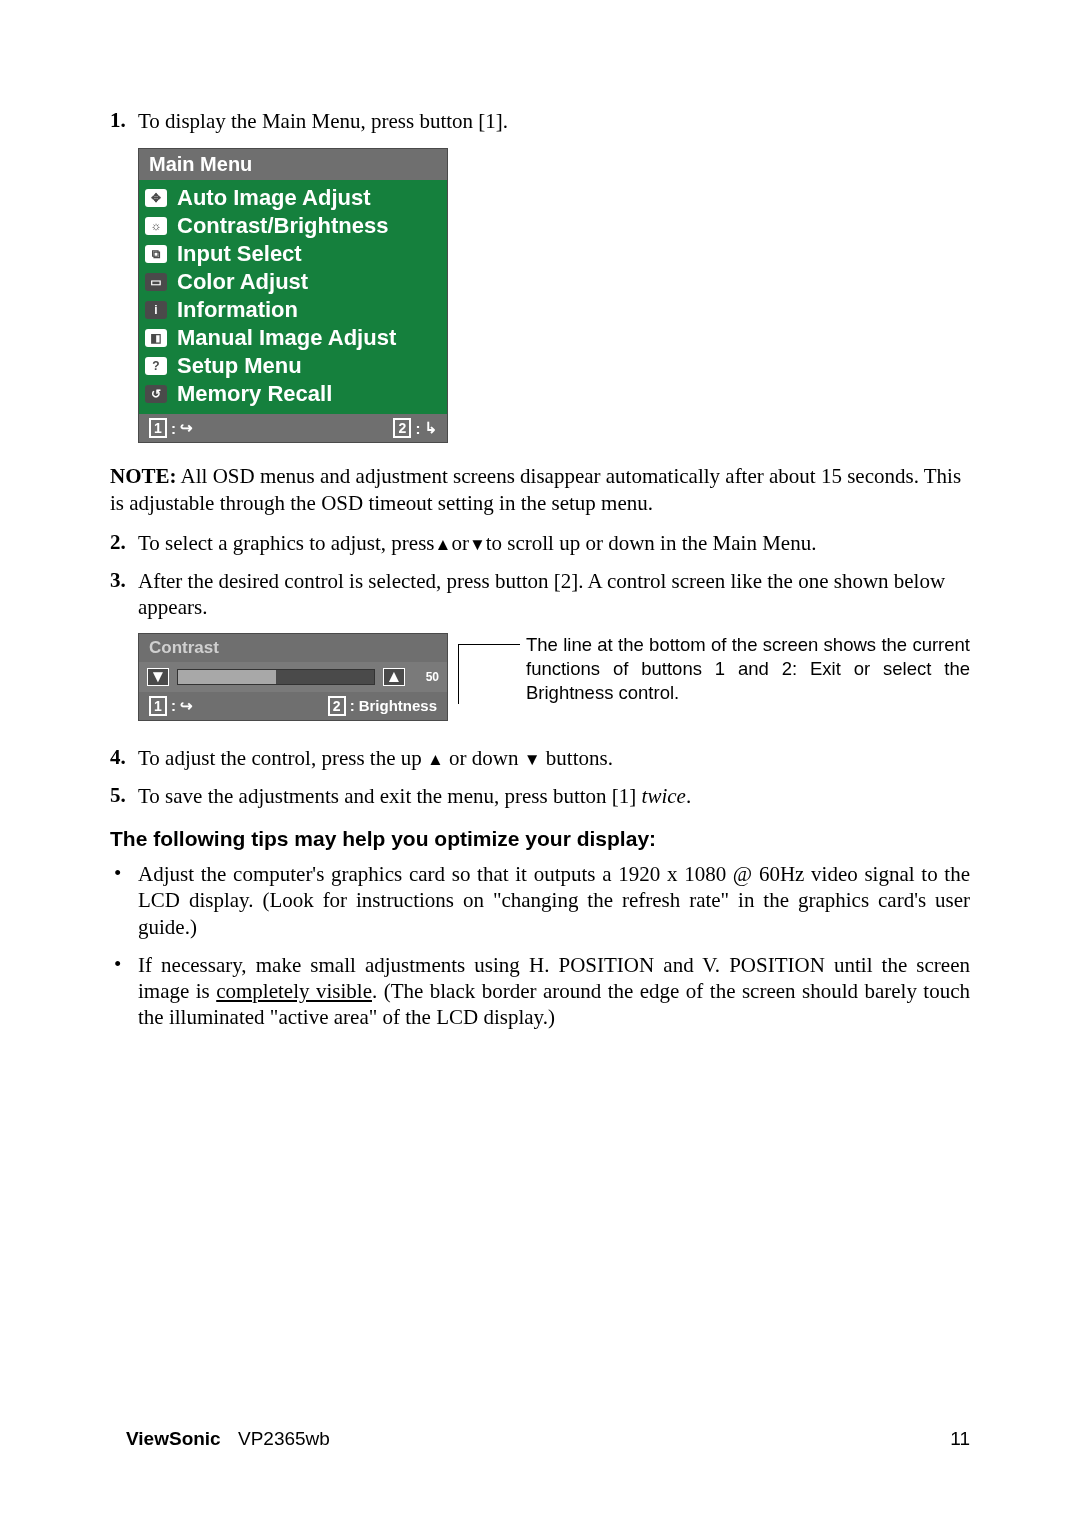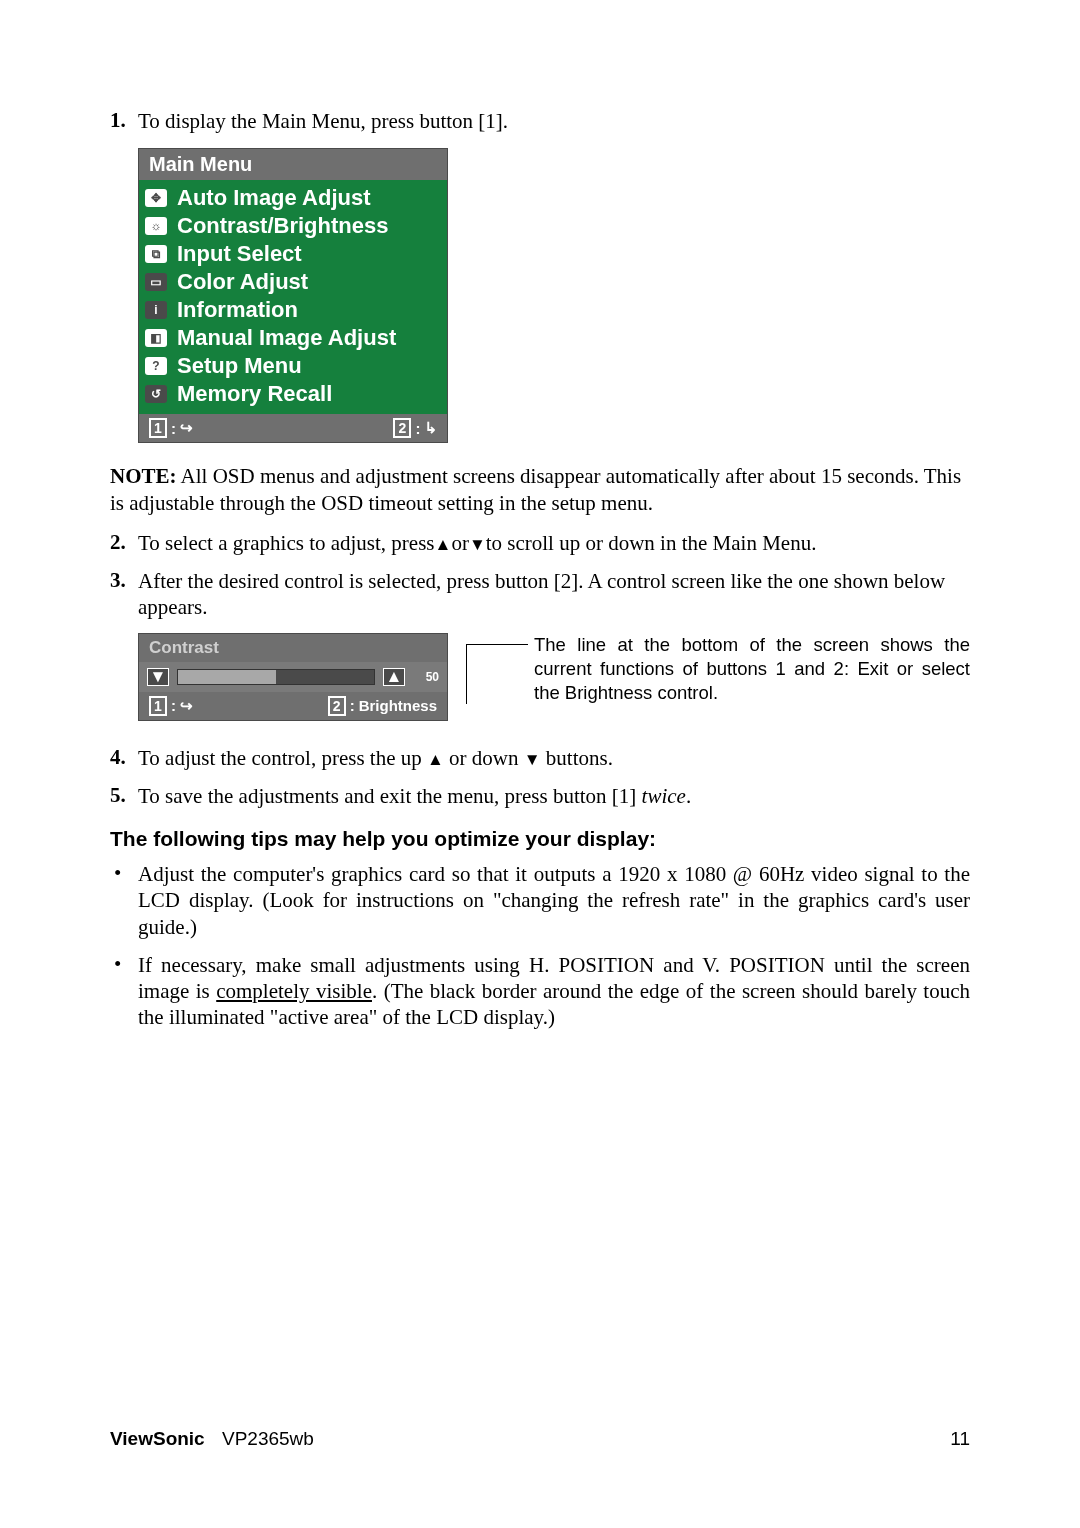--- a/index.html
+++ b/index.html
@@ -91,21 +91,21 @@
   .keybox {
     display:inline-block; min-width:18px; padding:0 3px;
     border:2px solid #fff; background:#6f6f6f;color:#fff;
     text-align:center; line-height:16px; font-size:14px;
   }
   .exit-ico::before { content:"↪"; font-size:15px; }
   .enter-ico::before{ content:"↳"; font-size:15px; }
 
   
   .ctrlrow {
-    display:flex; gap:8px; margin:12px 0 24px 28px;
+    display:flex; gap:0; margin:12px 0 24px 28px;
   }
   .osd-contrast {
     width: 310px;
     background:#7a7a7a;
     border:1px solid #4a4a4a;
     font-family: Arial, Helvetica, sans-serif;
   }
   .oc-title {
     background:#6f6f6f;color:#d0d0d0;font-weight:bold;
     padding:4px 10px; font-size:17px;
@@ -159,21 +159,21 @@
   .tips { margin:10px 0 0 0; }
   .tip-item { display:flex; margin:0 0 12px 4px; text-align:justify; }
   .tip-bullet { width:24px; flex:0 0 24px; }
   .tip-body { flex:1; line-height:1.25; }
 
   .underline { text-decoration: underline; }
 
   
   .footer {
     position:absolute;
-    left:110px; right:110px; bottom:78px;
+    left:126px; right:110px; bottom:78px;
     display:flex; justify-content:space-between;
     font-family: Arial, Helvetica, sans-serif;
     font-size:19px;
   }
   .footer .brand { font-weight:bold; }
   .footer .model { font-weight:normal; margin-left:12px; }
 </style>
 </head>
 <body>
 

